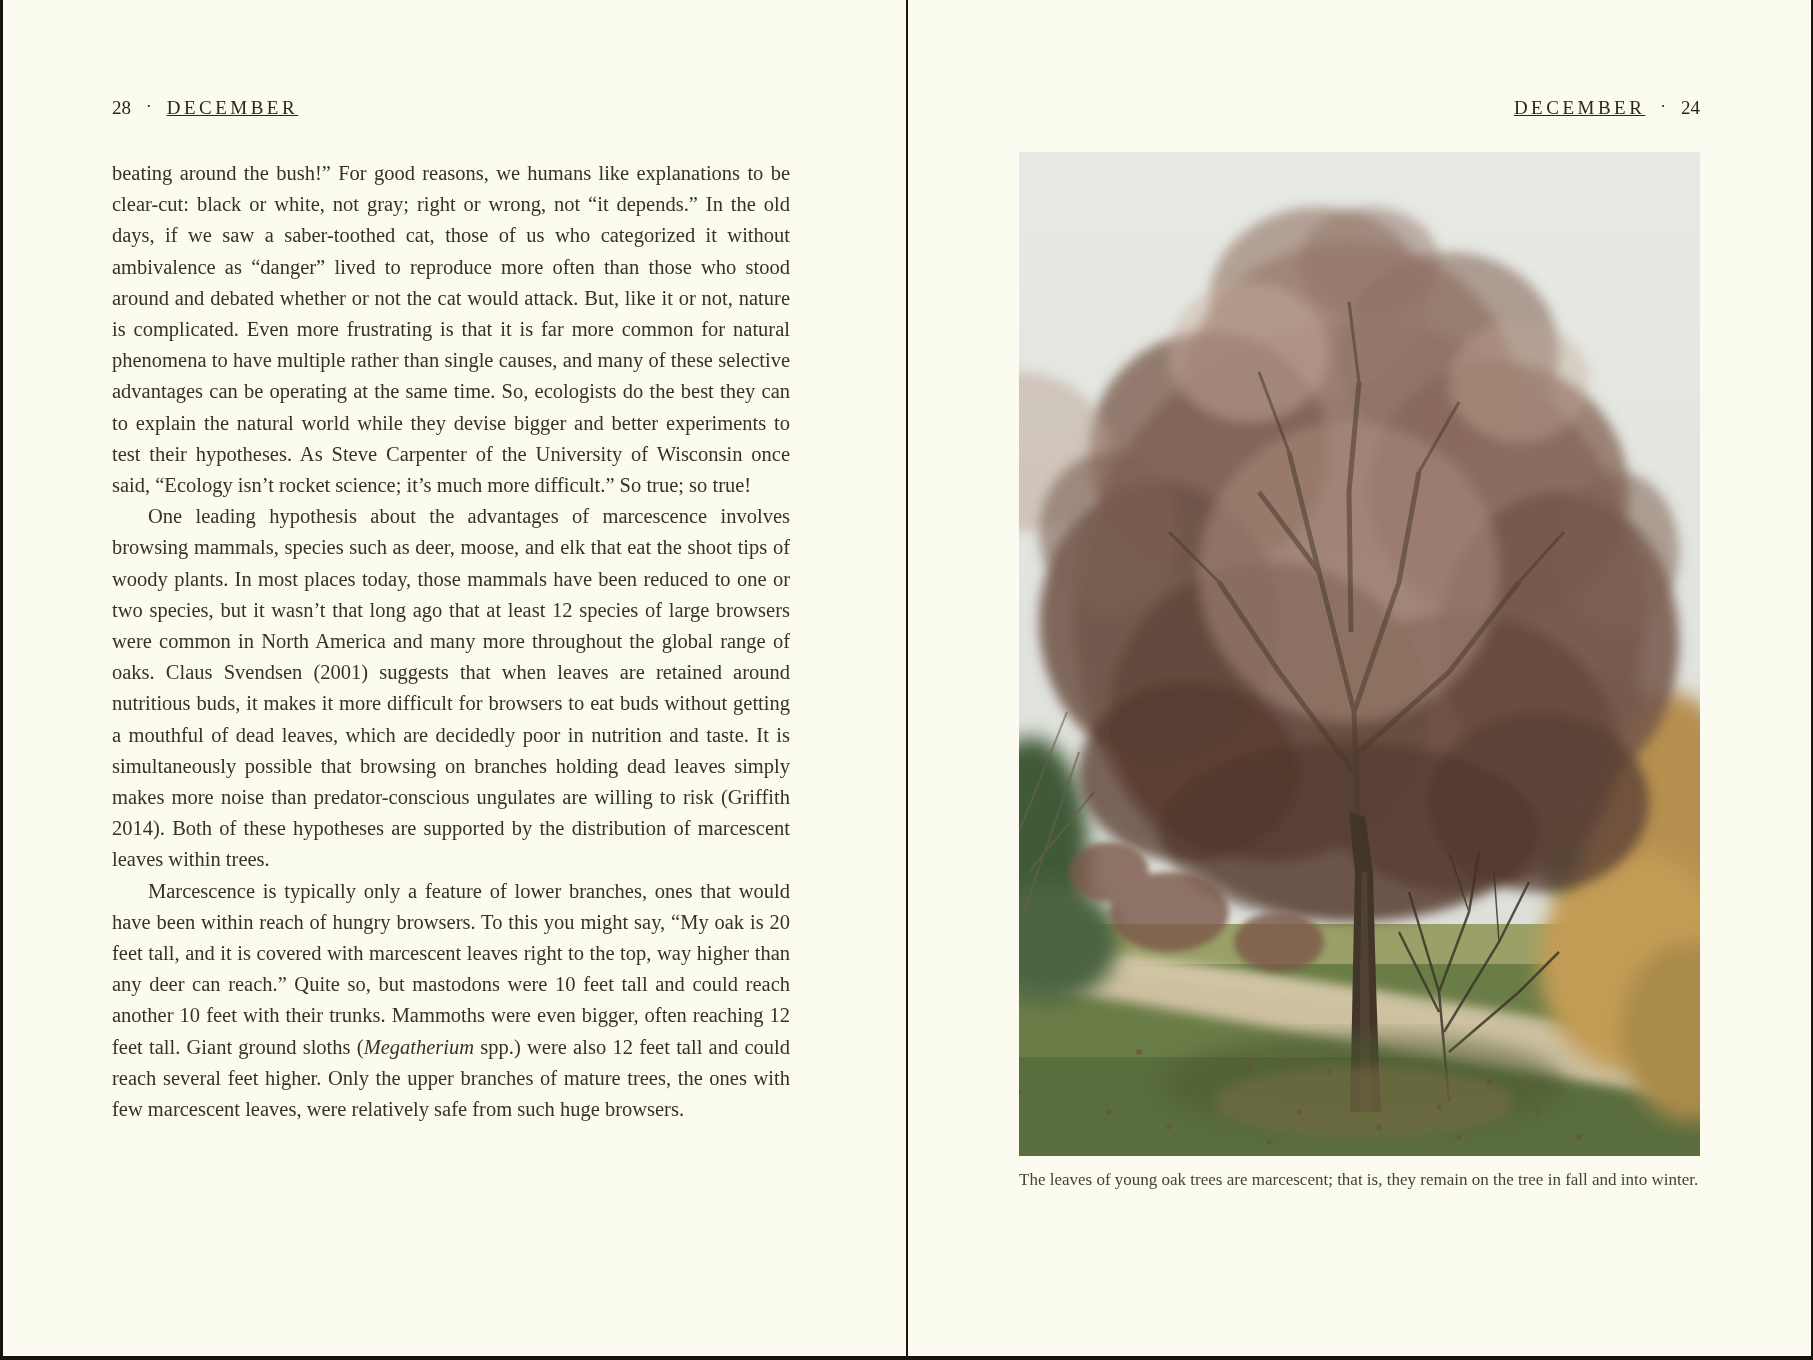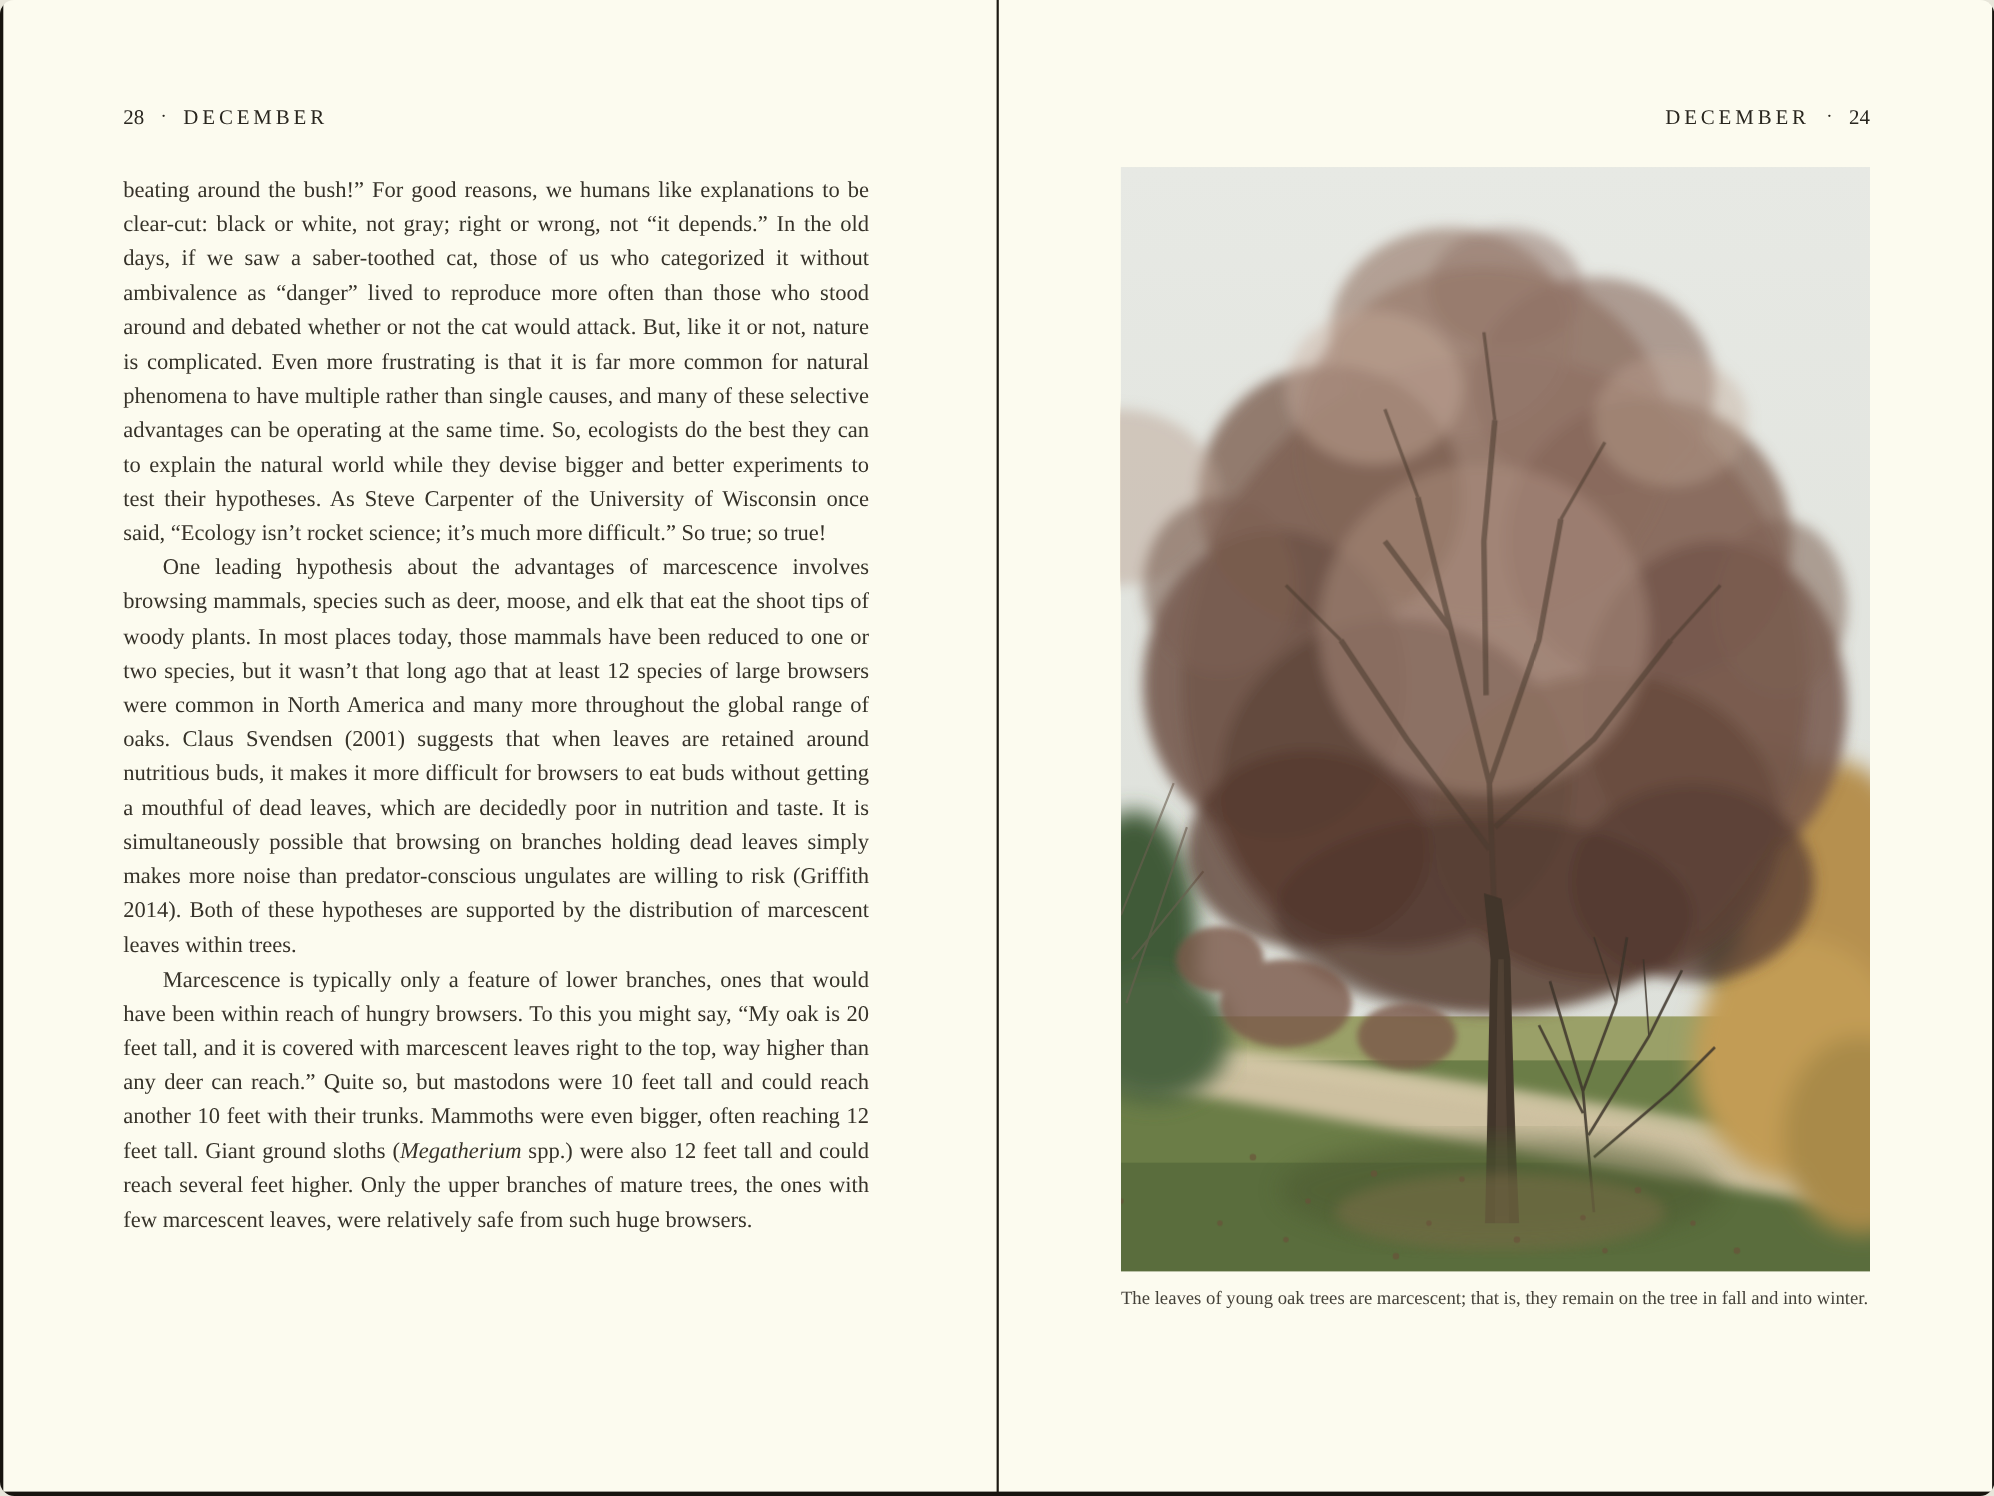--- a/index.html
+++ b/index.html
@@ -3,39 +3,38 @@
 <meta charset="utf-8">
 <style>
   html, body { margin: 0; padding: 0; background: #e8e6da; }
   .spread {
     position: relative;
     width: 1813px;
     height: 1360px;
     background: #fcfbef;
     font-family: "Liberation Serif", serif;
     overflow: hidden;
-    border-radius: 13px;
   }
   
   .edge-left   { position: absolute; left: 0; top: 0; width: 3px; height: 100%; background: #17140f; }
   .edge-right  { position: absolute; right: 0; top: 0; width: 2px; height: 100%; background: #17140f; }
   .edge-bottom { position: absolute; left: 0; bottom: 0; width: 100%; height: 4px; background: #17140f; }
   .gutter-line { position: absolute; left: 906px; top: 0; width: 2px; height: 100%; background: #1c1913; }
 
   
   .running-head {
     position: absolute;
     top: 97px;
     display: flex;
     align-items: baseline;
     gap: 15px;
     font-size: 19px;
     color: #29261f;
   }
-  .running-head .month { letter-spacing: 3.5px; }
+  .running-head .month { letter-spacing: 3.5px; text-decoration: underline; }
   .running-head .dot { font-size: 17px; position: relative; top: -2px; }
   .head-left  { left: 112px; }
   .head-right { left: auto; right: 113px; }
 
   
   .text-column {
     position: absolute;
     left: 112px;
     top: 158px;
     width: 678px;

